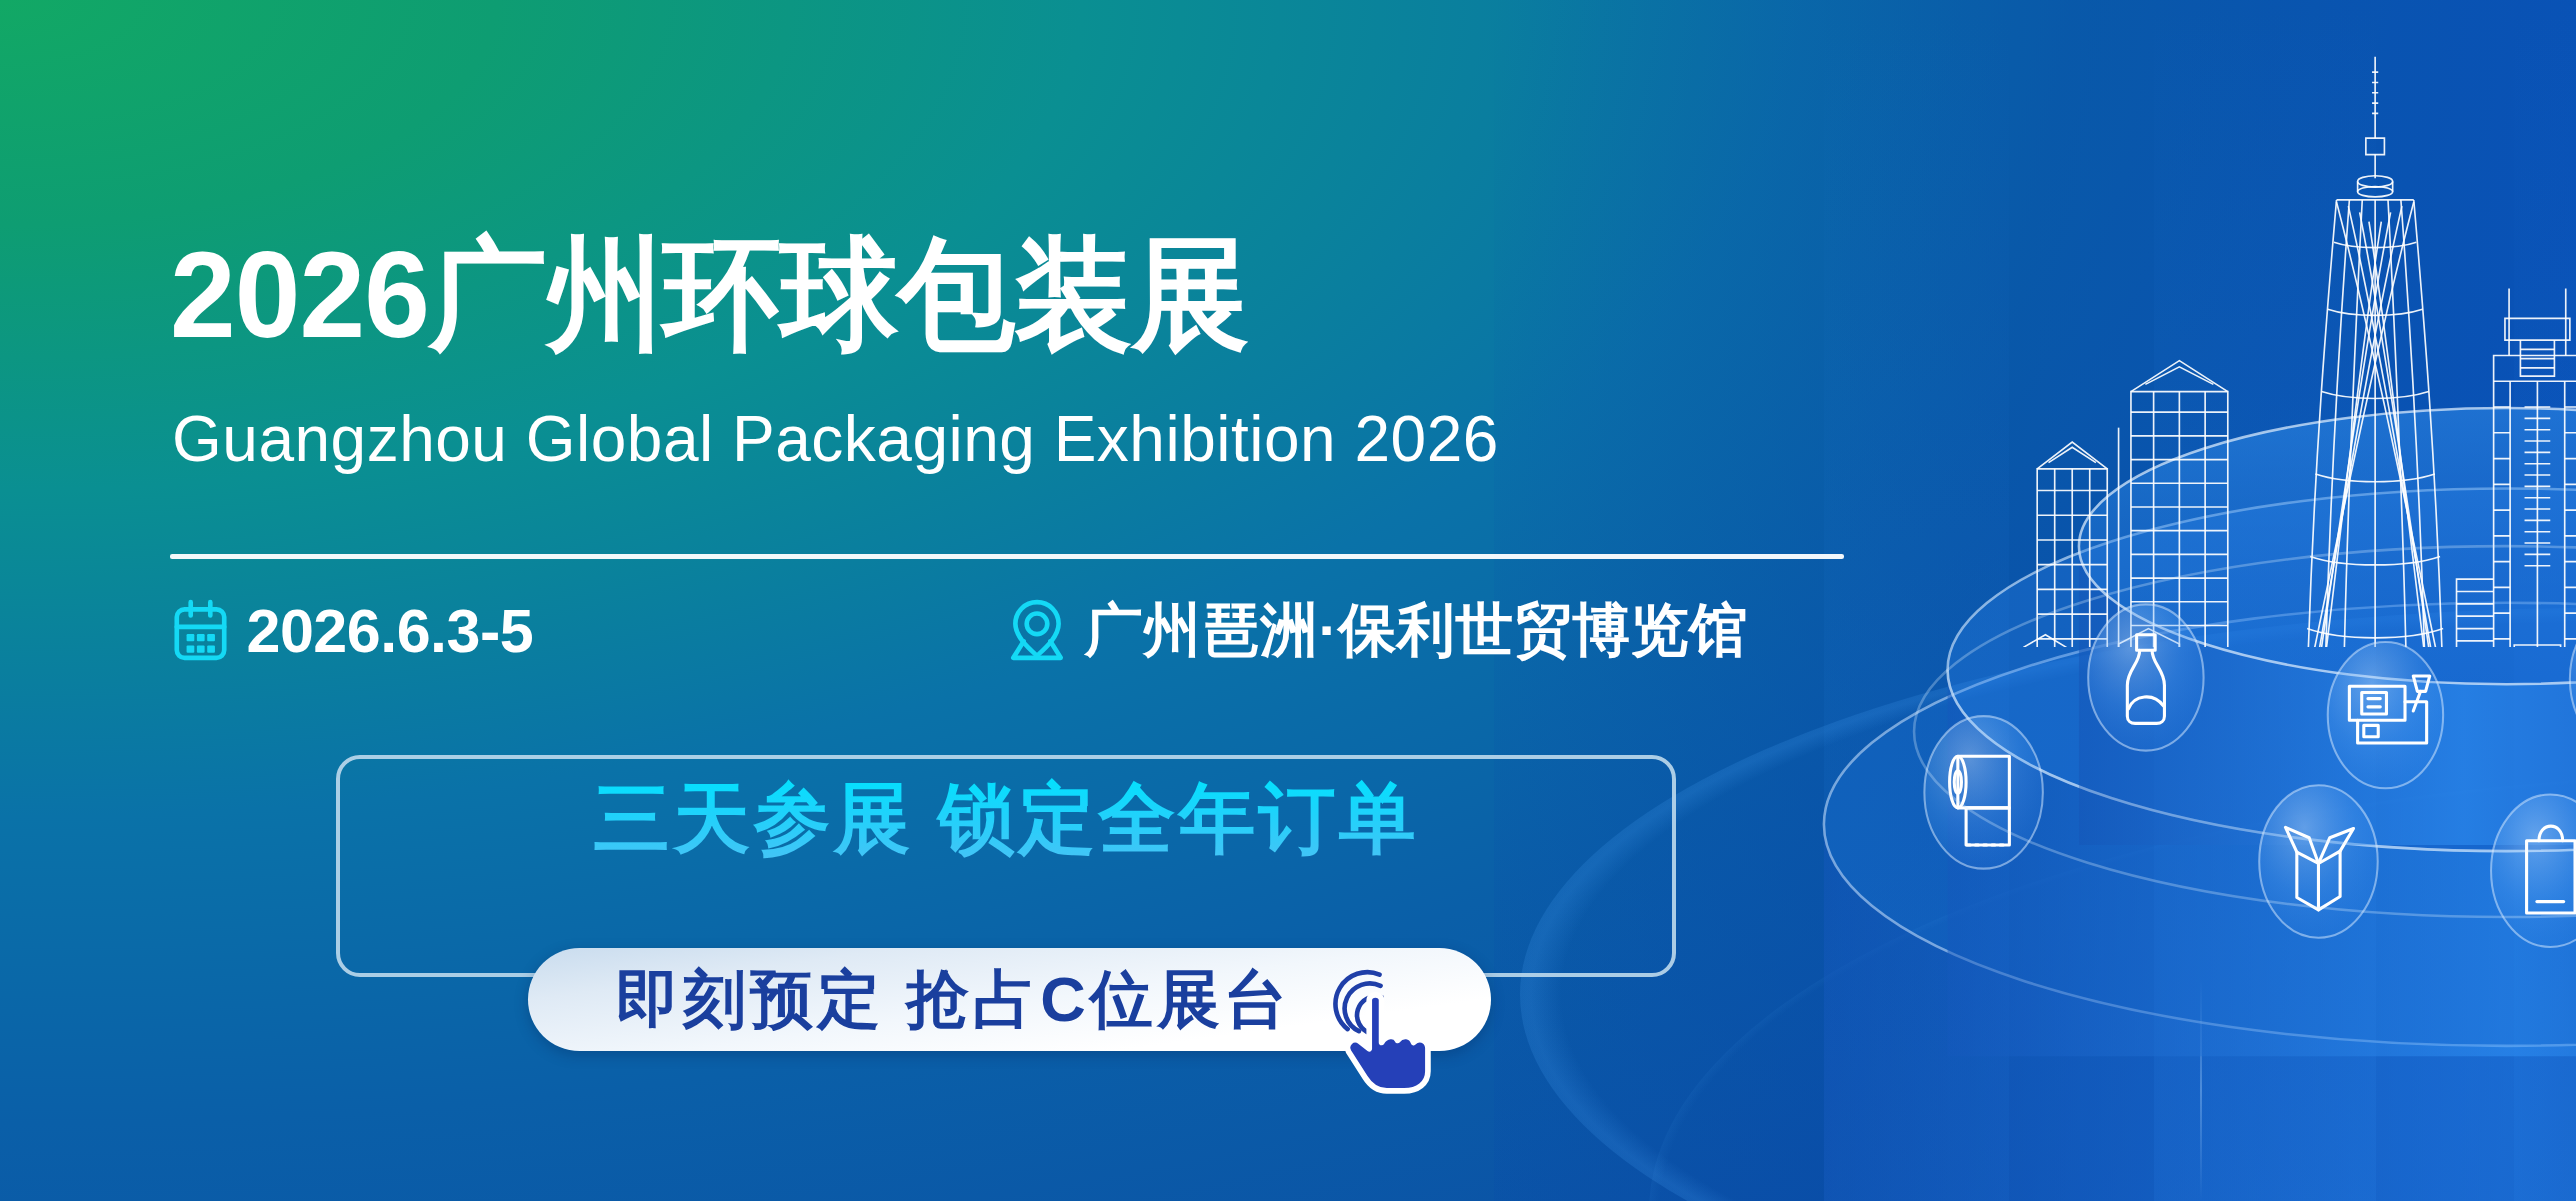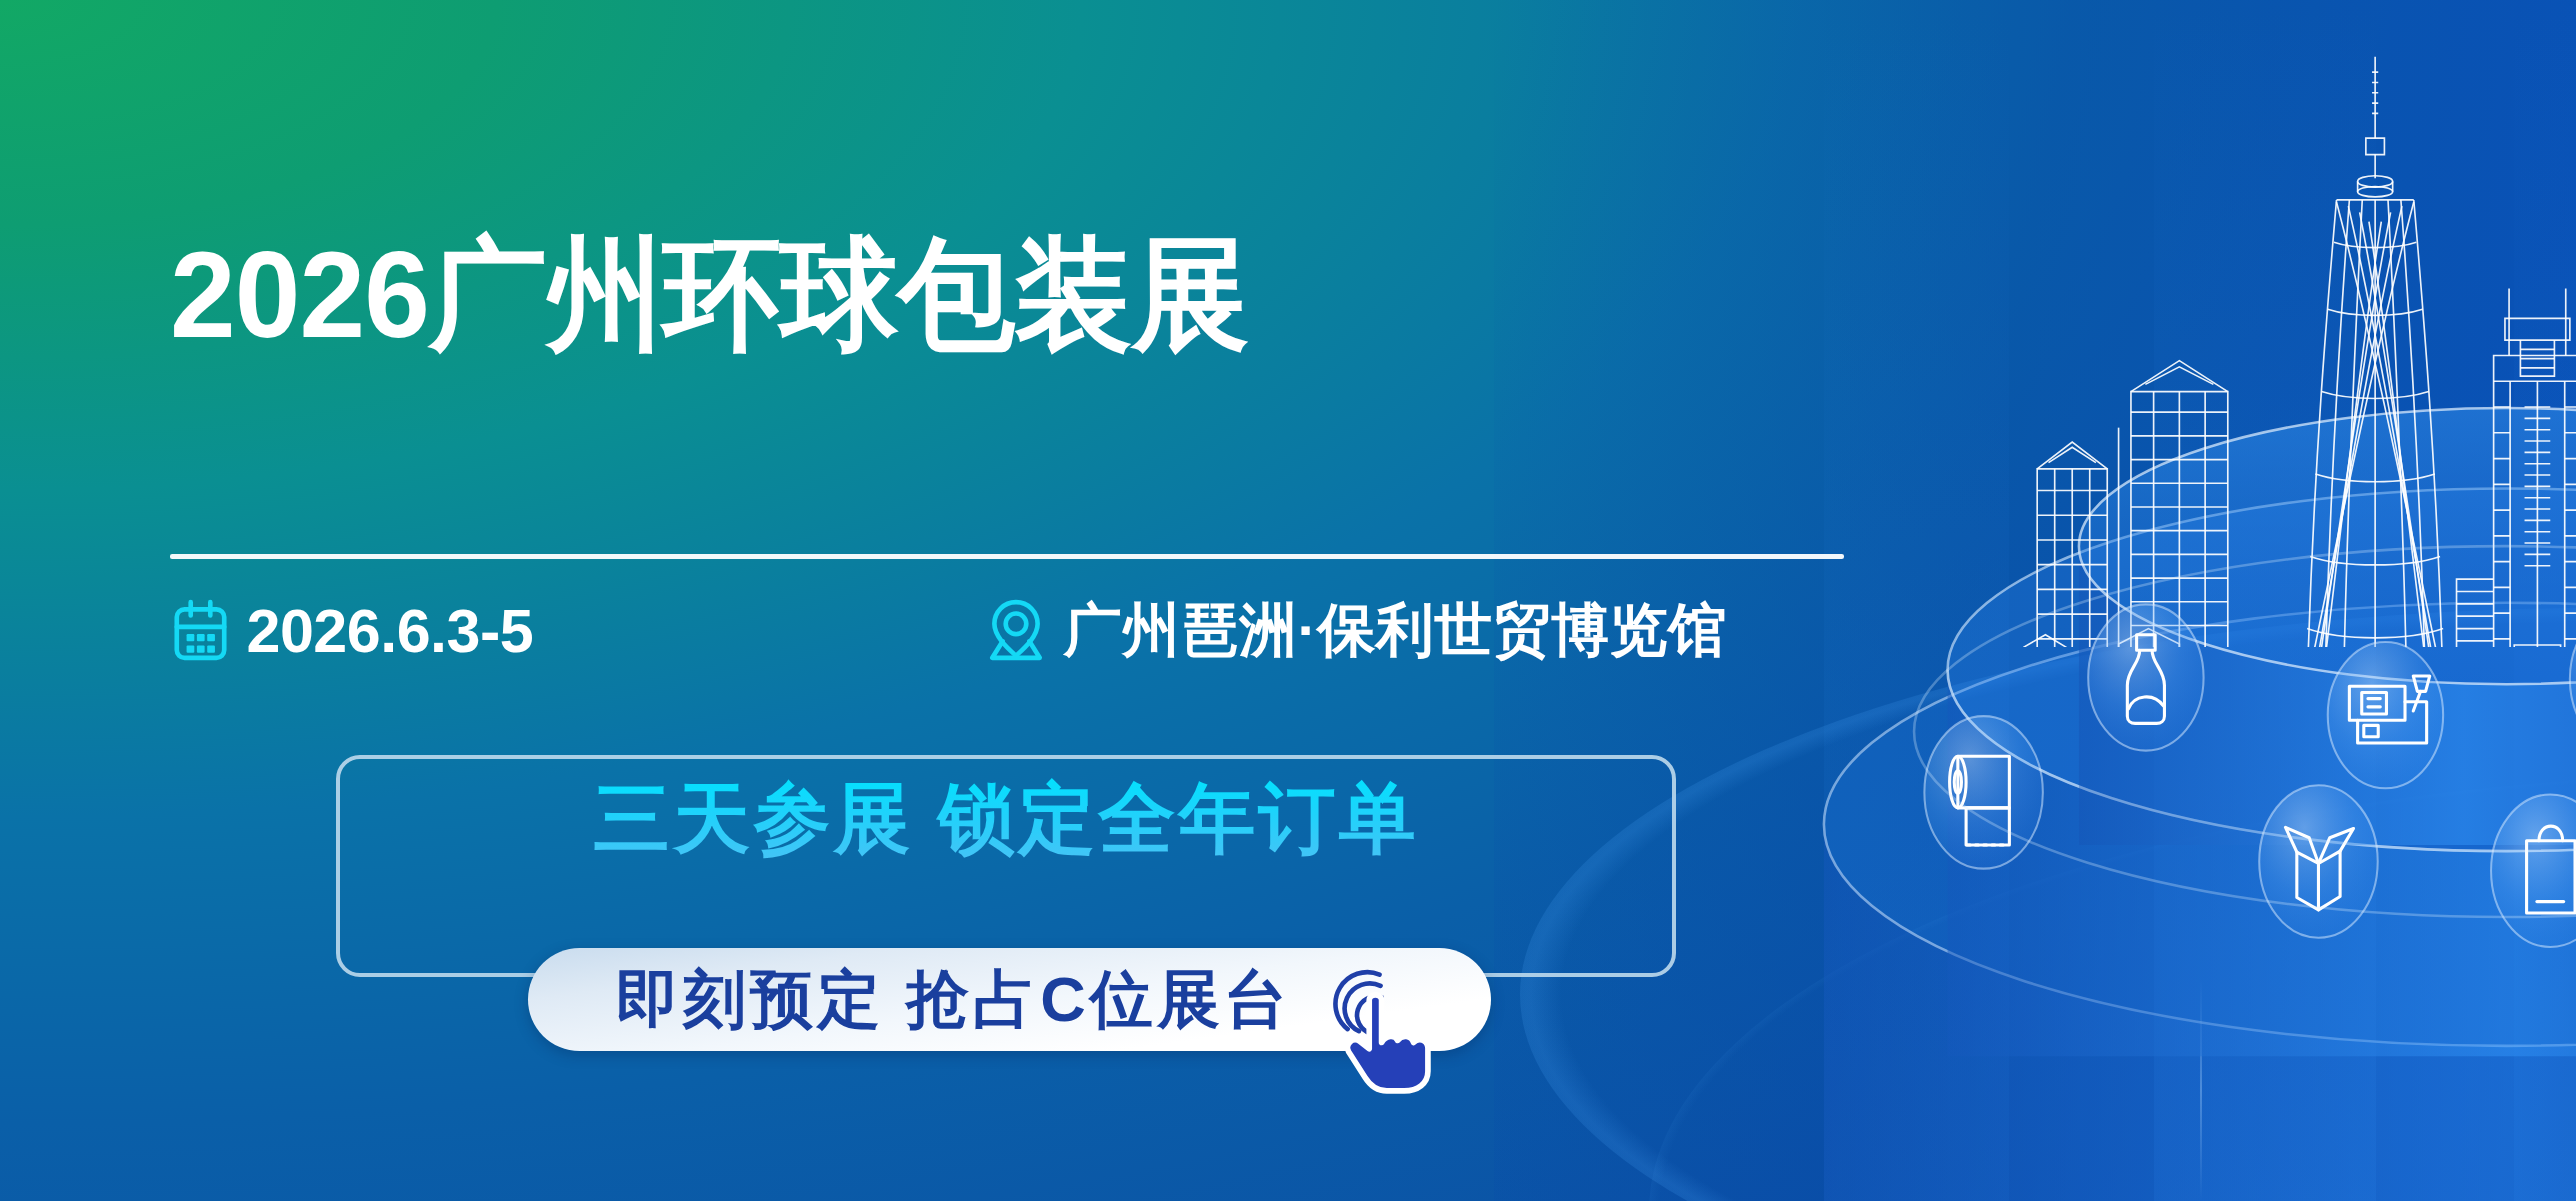--- a/index.html
+++ b/index.html
@@ -44,21 +44,21 @@
     white-space:nowrap;
     transform:scaleX(1.0);transform-origin:left center;
   }
   .divider{
     position:absolute;left:170px;top:554px;width:1674px;height:4.6px;
     background:#ffffff;opacity:.95;border-radius:2.1px;
   }
   .meta-row{position:absolute;left:170px;top:582px;width:1680px;height:98px;}
   .meta-item{position:absolute;display:flex;align-items:center;gap:15.5px;margin-top:12px;}
   .meta-date{left:0px;top:4.1px;}
-  .meta-loc{left:814px;top:2.1px;}
+  .meta-loc{left:835px;top:2.1px;}
   .meta-text{
     color:#ffffff;font-weight:700;white-space:nowrap;
   }
   .meta-date .meta-text{font-size:61px;line-height:61px;letter-spacing:-0.5px;}
   .meta-loc .meta-text{font-size:58px;line-height:58px;letter-spacing:0.5px;}
   .meta-ico{flex:0 0 auto;display:block;}
 
   
   #slogan-box{
     position:absolute;left:336px;top:755px;
@@ -349,20 +349,21 @@
         <path d="M300,1300 A1085,352 0 0,0 2470,1300" stroke-opacity=".25"></path>
         <ellipse cx="1385" cy="1420" rx="1150" ry="360" stroke-opacity=".30"></ellipse>
       </g>
     </svg>
   </div>
 
   <div id="left">
 
     <div class="title-h1">2026广州环球包装展</div>
 
+    <div class="title-sub">Guangzhou Global Packaging Exhibition 2026</div>
 
     <div class="divider"></div>
 
     <div class="meta-row">
 
       <div class="meta-item meta-date">
         <svg class="meta-ico" width="61" height="66" viewBox="0 0 118 128" fill="none" stroke="#14d9f5" stroke-width="9" stroke-linecap="round" stroke-linejoin="round">
           <rect x="13" y="22" width="92" height="94" rx="15"></rect>
           <path d="M13 56 H105"></path>
           <path d="M40 8 V34 M78 8 V34"></path>

